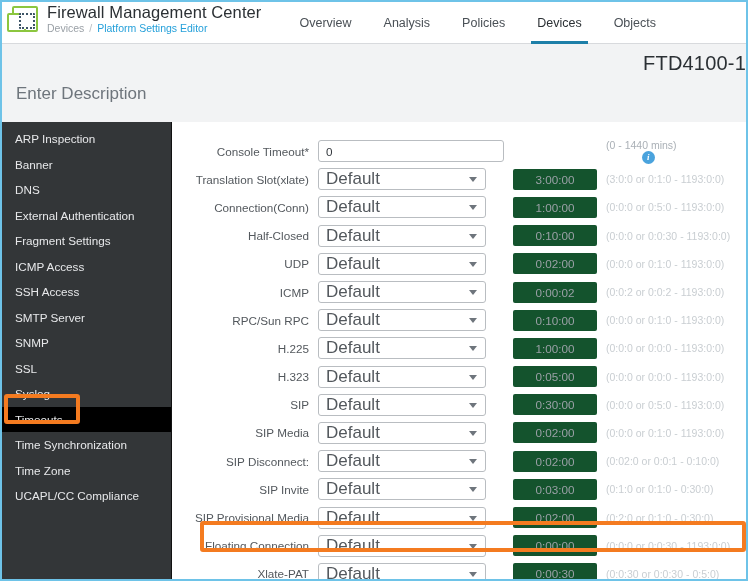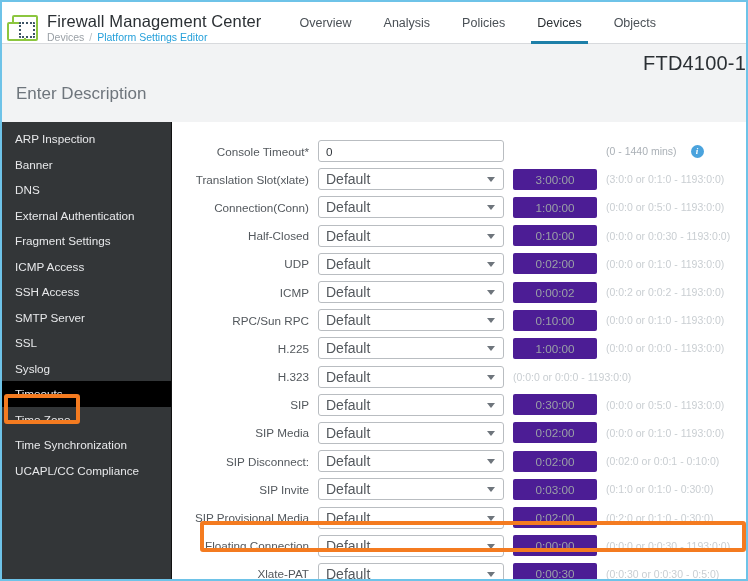--- a/index.html
+++ b/index.html
@@ -23,21 +23,21 @@
   }
 
   
   .topbar {
     position: absolute; left: 0; top: 0;
     width: 744px; height: 42px;
     background: #ffffff;
     border-bottom: 1px solid #d8dadd;
     display: flex; align-items: flex-start;
   }
-  .brand { display: flex; align-items: center; padding-left: 10px; padding-top: 11px; }
+  .brand { display: flex; align-items: center; padding-left: 10px; padding-top: 2px; }
   .logo-mark {
     width: 26px; height: 26px;
     border: 2px solid #8cc63f;
     border-radius: 2px;
     position: relative;
     margin-right: 9px;
     background: #fff;
   }
   .logo-mark::before {
     content: "";
@@ -138,27 +138,27 @@
   .lbl {
     width: 133px;
     text-align: right;
     font-size: 11.7px;
     color: #53585d;
     padding-right: 9px;
     white-space: nowrap;
   }
   .ctrl { width: 186px; }
   .select-box {
-    width: 186px; height: 22px;
+    width: 168px; height: 22px;
     border: 1px solid #b9bdc1;
     border-radius: 3px;
     background: #fff;
     display: flex; align-items: center;
     padding: 0 7px;
-    font-size: 14px;
+    font-size: 17px;
     color: #53585d;
     position: relative;
     cursor: pointer;
   }
   .select-box .caret {
     position: absolute; right: 8px; top: 8px;
     width: 0; height: 0;
     border-left: 4px solid transparent;
     border-right: 4px solid transparent;
     border-top: 5px solid #6e757c;
@@ -171,33 +171,33 @@
     display: flex; align-items: center;
     padding: 0 7px;
     font-size: 11.7px;
     color: #33383d;
     cursor: text;
   }
   .val {
     width: 84px;
     margin-left: 9px;
     height: 21px;
-    background: #4c1d95;
+    background: #14532d;
     border-radius: 2px;
     display: flex; align-items: center; justify-content: center;
     font-size: 11.7px;
     color: #9aa0a6;
   }
   .val.plain { background: transparent; justify-content: flex-start; padding-left: 1px; }
   .hint {
     margin-left: 9px;
     font-size: 10.5px;
     color: #c9ced2;
     white-space: nowrap;
-    display: flex; align-items: center;
+    display: flex; align-items: center; flex-direction: column;
   }
   .hint.dark { color: #aab0b6; }
   .info-icon {
     display: inline-block;
     width: 13px; height: 13px;
     border-radius: 50%;
     background: #4aa3dd;
     color: #fff;
     font-size: 9px;
     line-height: 13px;
@@ -253,25 +253,26 @@
 
   <div class="sidebar" id="sidebar">
       <div class="side-item">ARP Inspection</div>
       <div class="side-item">Banner</div>
       <div class="side-item">DNS</div>
       <div class="side-item">External Authentication</div>
       <div class="side-item">Fragment Settings</div>
       <div class="side-item">ICMP Access</div>
       <div class="side-item">SSH Access</div>
       <div class="side-item">SMTP Server</div>
+      <div class="side-item">SNMP</div>
       <div class="side-item">SSL</div>
       <div class="side-item">Syslog</div>
       <div class="side-item selected">Timeouts</div>
+      <div class="side-item">Time Synchronization</div>
       <div class="side-item">Time Zone</div>
-      <div class="side-item">Time Synchronization</div>
       <div class="side-item">UCAPL/CC Compliance</div>
     </div>
 
   <div class="main" id="main">
       <div class="row">
         <div class="lbl">Console Timeout*</div>
         <div class="ctrl">
           <div class="text-input">0</div>
         </div>
         <div class="val plain"></div>
@@ -372,20 +373,21 @@
         </div>
       </div>
       <div class="row">
         <div class="lbl">H.323</div>
         <div class="ctrl">
           <div class="select-box">
             <span>Default</span>
             <span class="caret"></span>
           </div>
         </div>
+        <div class="val">0:05:00</div>
         <div class="hint">
           <span>(0:0:0 or 0:0:0 - 1193:0:0)</span>
         </div>
       </div>
       <div class="row">
         <div class="lbl">SIP</div>
         <div class="ctrl">
           <div class="select-box">
             <span>Default</span>
             <span class="caret"></span>

